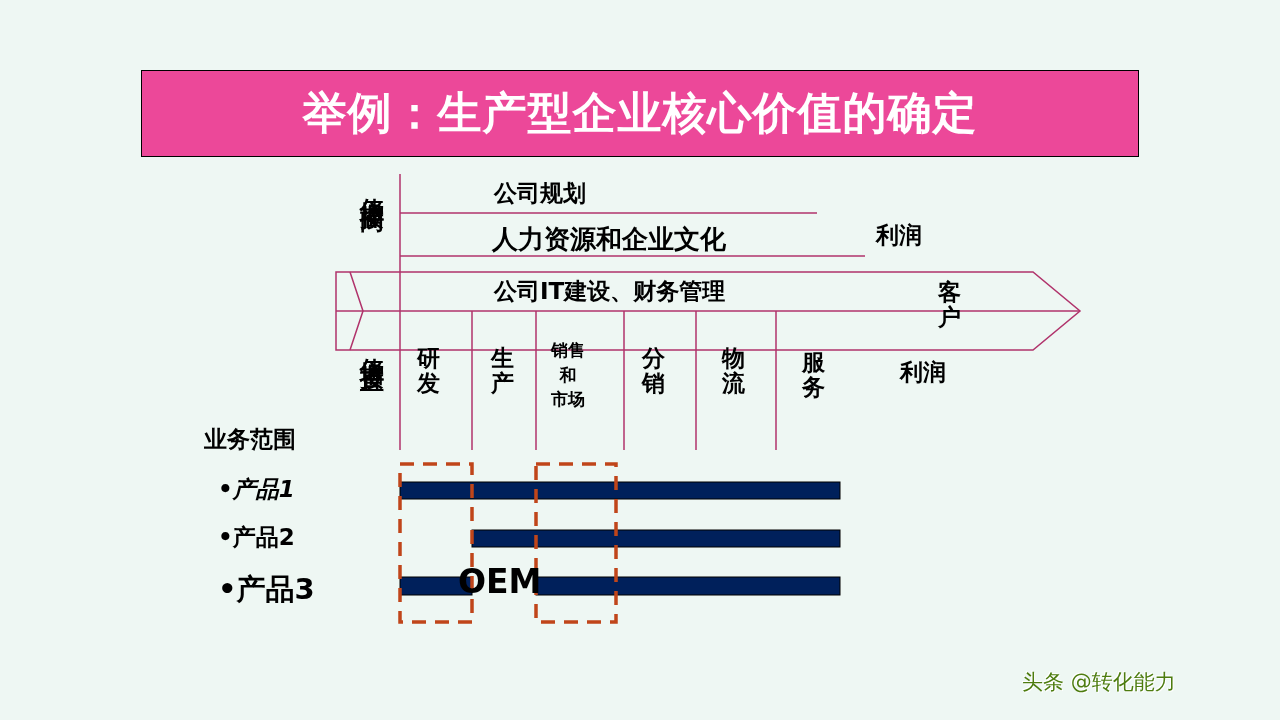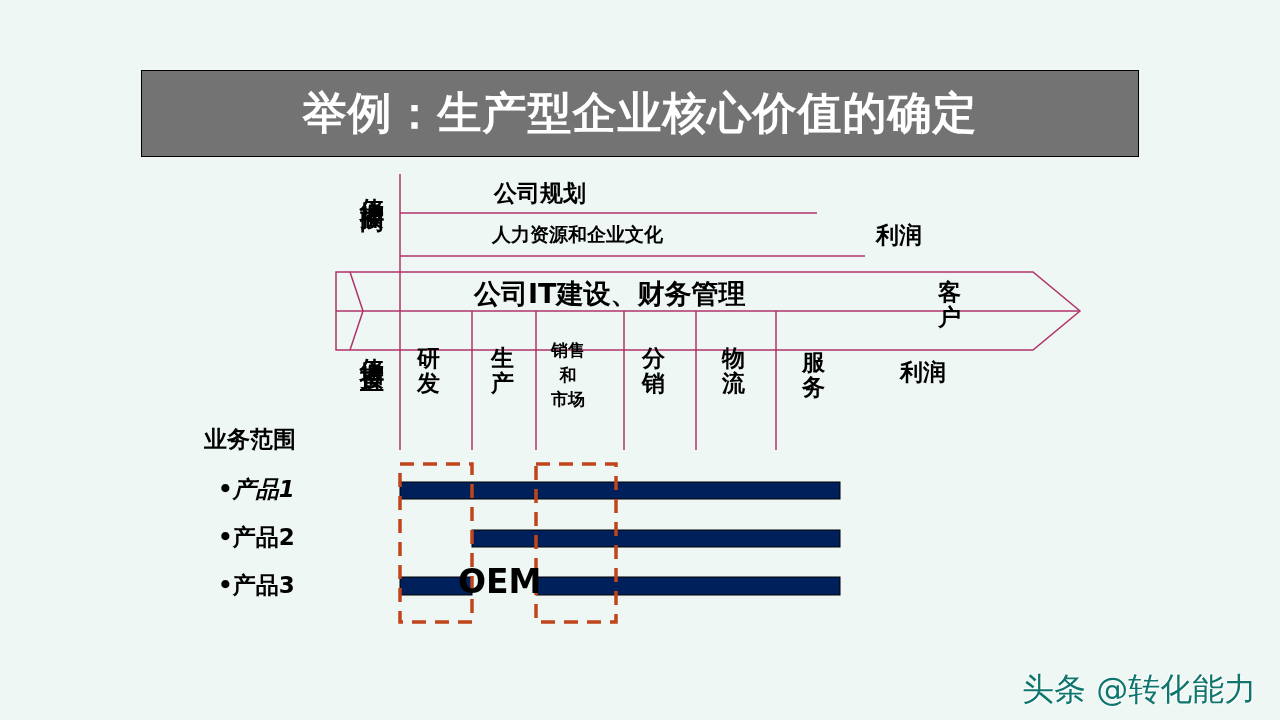--- a/index.html
+++ b/index.html
@@ -4,31 +4,31 @@
   <style>
     html, body { margin: 0; padding: 0; }
     body {
       width: 1280px; height: 720px; overflow: hidden;
       background: #eef7f3;
       font-family: "DejaVu Sans", "Liberation Sans", sans-serif;
       position: relative;
     }
     .title-bar {
       position: absolute; left: 141px; top: 70px; width: 998px; height: 87px;
-      background: #737373; border: 1px solid #000; box-sizing: border-box;
+      background: #ec4899; border: 1px solid #000; box-sizing: border-box;
       display: flex; align-items: center; justify-content: center;
     }
     .title-text {
       color: #fff; font-size: 44px; font-weight: bold; letter-spacing: 1px;
     }
     svg.diagram { position: absolute; left: 0; top: 0; }
     .lbl { position: absolute; font-weight: bold; color: #000; white-space: nowrap; }
     .stack { display: flex; flex-direction: column; align-items: center; line-height: 1.08; }
     .watermark {
-      position: absolute; left: 1022px; top: 668px; font-size: 32px; color: #0f766e;
+      position: absolute; left: 1022px; top: 668px; font-size: 21px; color: #4d7c0f;
       text-shadow: 1px 1px 0 #fff, -1px -1px 0 #fff;
     }
   </style>
 </head>
 <body>
 
 <div class="title-bar">
   <span class="title-text">举例：生产型企业核心价值的确定</span>
 </div>
 
@@ -57,22 +57,22 @@
 
   <rect x="400" y="464" width="72" height="158" fill="none" stroke="#c0451a" stroke-width="3.5" stroke-dasharray="14,9"></rect>
   <rect x="536" y="464" width="80" height="158" fill="none" stroke="#c0451a" stroke-width="3.5" stroke-dasharray="14,9"></rect>
 </svg>
 
 <div class="lbl stack" style="left:358px; top:188px; font-size:24px;">
   <span style="writing-mode:vertical-rl;text-orientation:upright;letter-spacing:-3px;">间接增值</span>
 </div>
 
 <div class="lbl" style="left:494px; top:178px; font-size:23px;">公司规划</div>
-<div class="lbl" style="left:492px; top:222px; font-size:19px;">人力资源和企业文化</div>
-<div class="lbl" style="left:474px; top:276px; font-size:27px;">公司IT建设、财务管理</div>
+<div class="lbl" style="left:492px; top:222px; font-size:26px;">人力资源和企业文化</div>
+<div class="lbl" style="left:494px; top:276px; font-size:23px;">公司IT建设、财务管理</div>
 <div class="lbl" style="left:876px; top:220px; font-size:23px;">利润</div>
 
 <div class="lbl stack" style="left:938px; top:280px; font-size:23px;">
   <span>客</span>
   <span>户</span>
 </div>
 
 <div class="lbl" style="left:356px; top:326px; font-size:24px;">
   <span style="writing-mode:vertical-rl;text-orientation:upright;letter-spacing:-3px;">直接增值</span>
 </div>
@@ -100,17 +100,17 @@
 </div>
 <div class="lbl stack" style="left:802px; top:350px; font-size:23px;">
   <span>服</span>
   <span>务</span>
 </div>
 <div class="lbl" style="left:900px; top:357px; font-size:23px;">利润</div>
 
 <div class="lbl" style="left:204px; top:424px; font-size:23px;">业务范围</div>
 <div class="lbl" style="left:218px; top:474px; font-size:23px;font-style:italic;">•产品1</div>
 <div class="lbl" style="left:218px; top:522px; font-size:23px;text-align:right;">•产品2</div>
-<div class="lbl" style="left:218px; top:570px; font-size:23px;">•产品3</div>
+<div class="lbl" style="left:218px; top:570px; font-size:29px;">•产品3</div>
 
 <div class="lbl" style="left:458px; top:562px; font-size:33px;text-align:center;">OEM</div>
 
 <div class="watermark">头条 @转化能力</div>
 
 </body></html>

